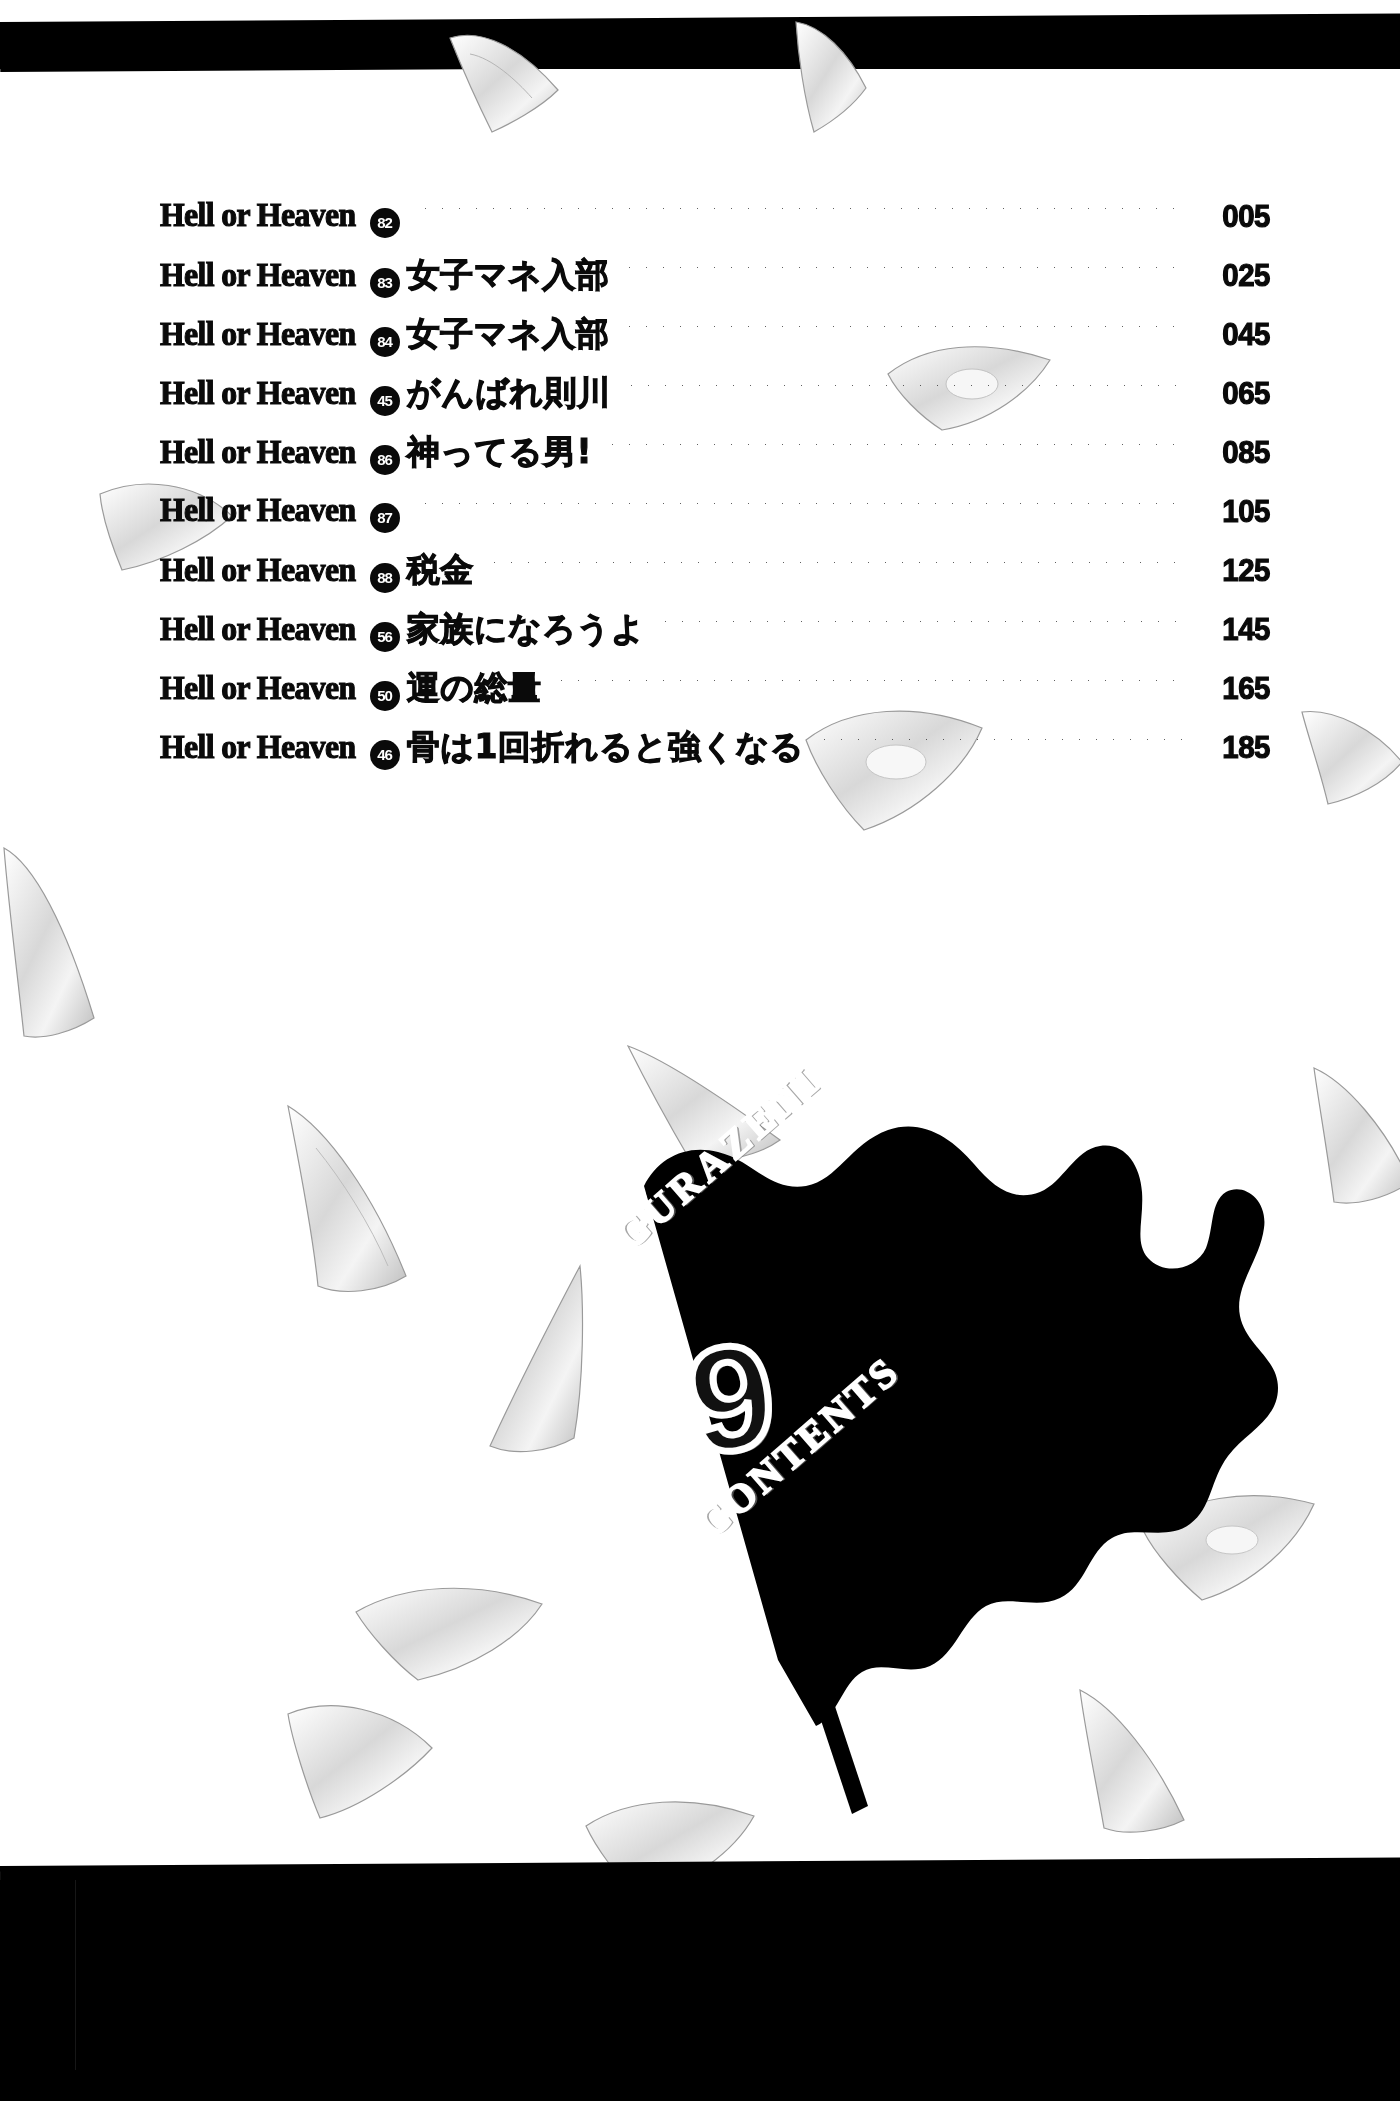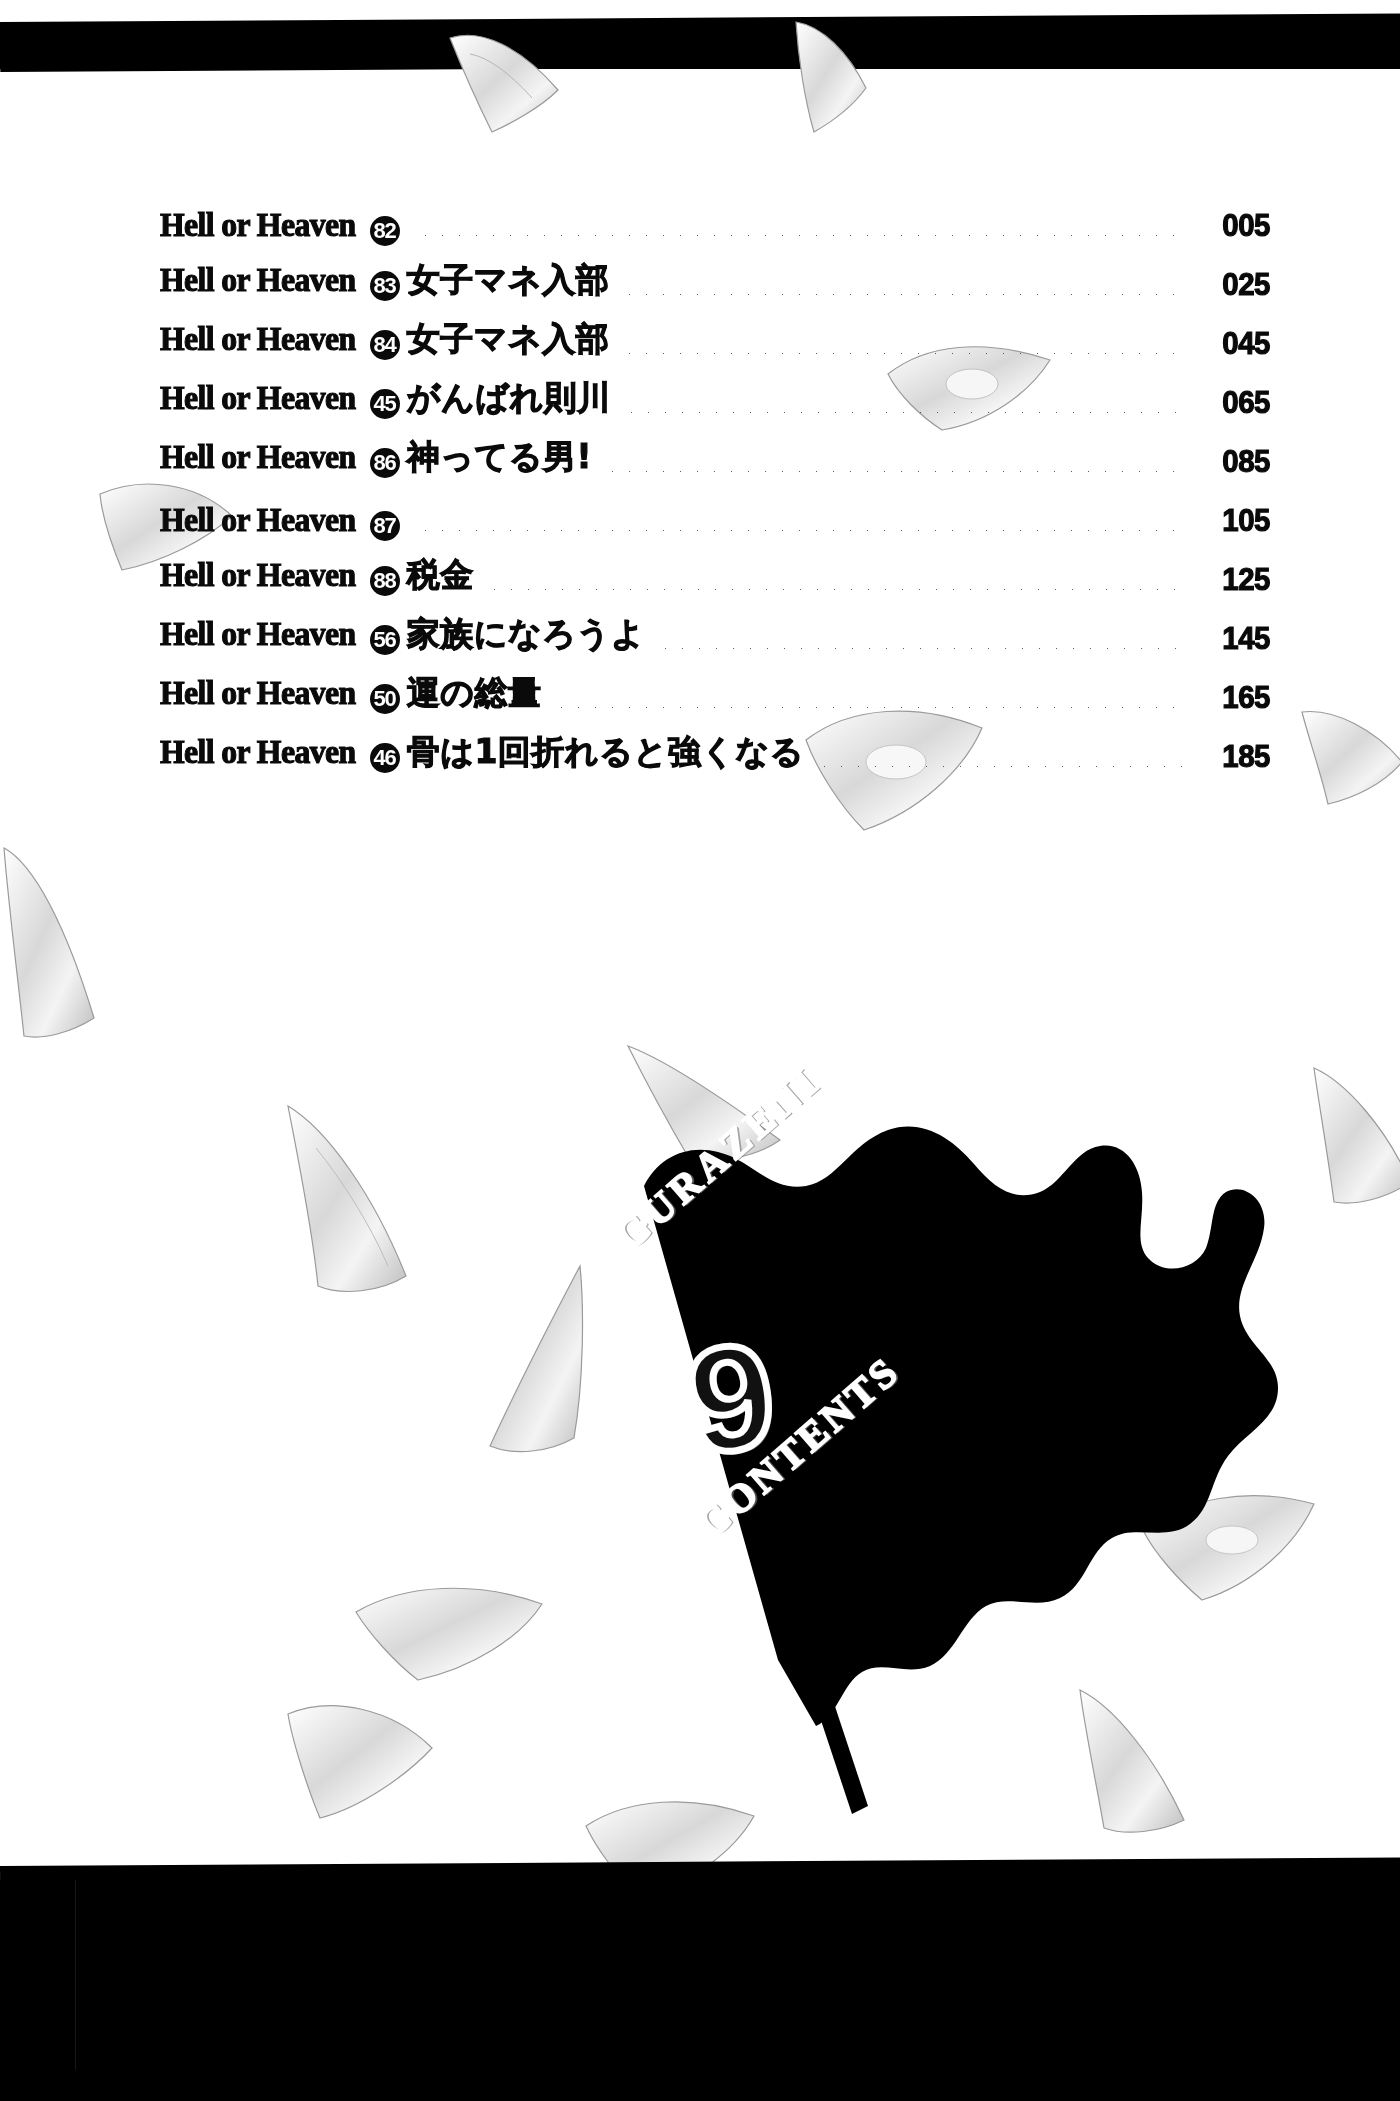--- a/index.html
+++ b/index.html
@@ -68,21 +68,21 @@
   
   .toc {
     position: absolute;
     left: 160px;
     top: 188px;
     width: 1110px;
   }
   .toc-row {
     position: relative;
     display: flex;
-    align-items: flex-end;
+    align-items: center;
     height: 56px;
     margin-bottom: 3px;
     white-space: nowrap;
   }
   .toc-title {
     display: inline-flex;
     align-items: baseline;
     flex: 0 0 auto;
   }
   .series {
@@ -97,21 +97,21 @@
   }
   .chapnum {
     display: inline-block;
     width: 30px;
     height: 30px;
     border-radius: 50%;
     background: #0a0a0a;
     color: #ffffff;
     font-family: "Liberation Sans", sans-serif;
     font-weight: bold;
-    font-size: 22px;
+    font-size: 15px;
     line-height: 30px;
     text-align: center;
     margin: 0 5px 0 6px;
     position: relative;
     top: 2px;
     letter-spacing: -1px;
   }
   .jp {
     font-family: "DejaVu Sans", sans-serif;
     font-weight: bold;

